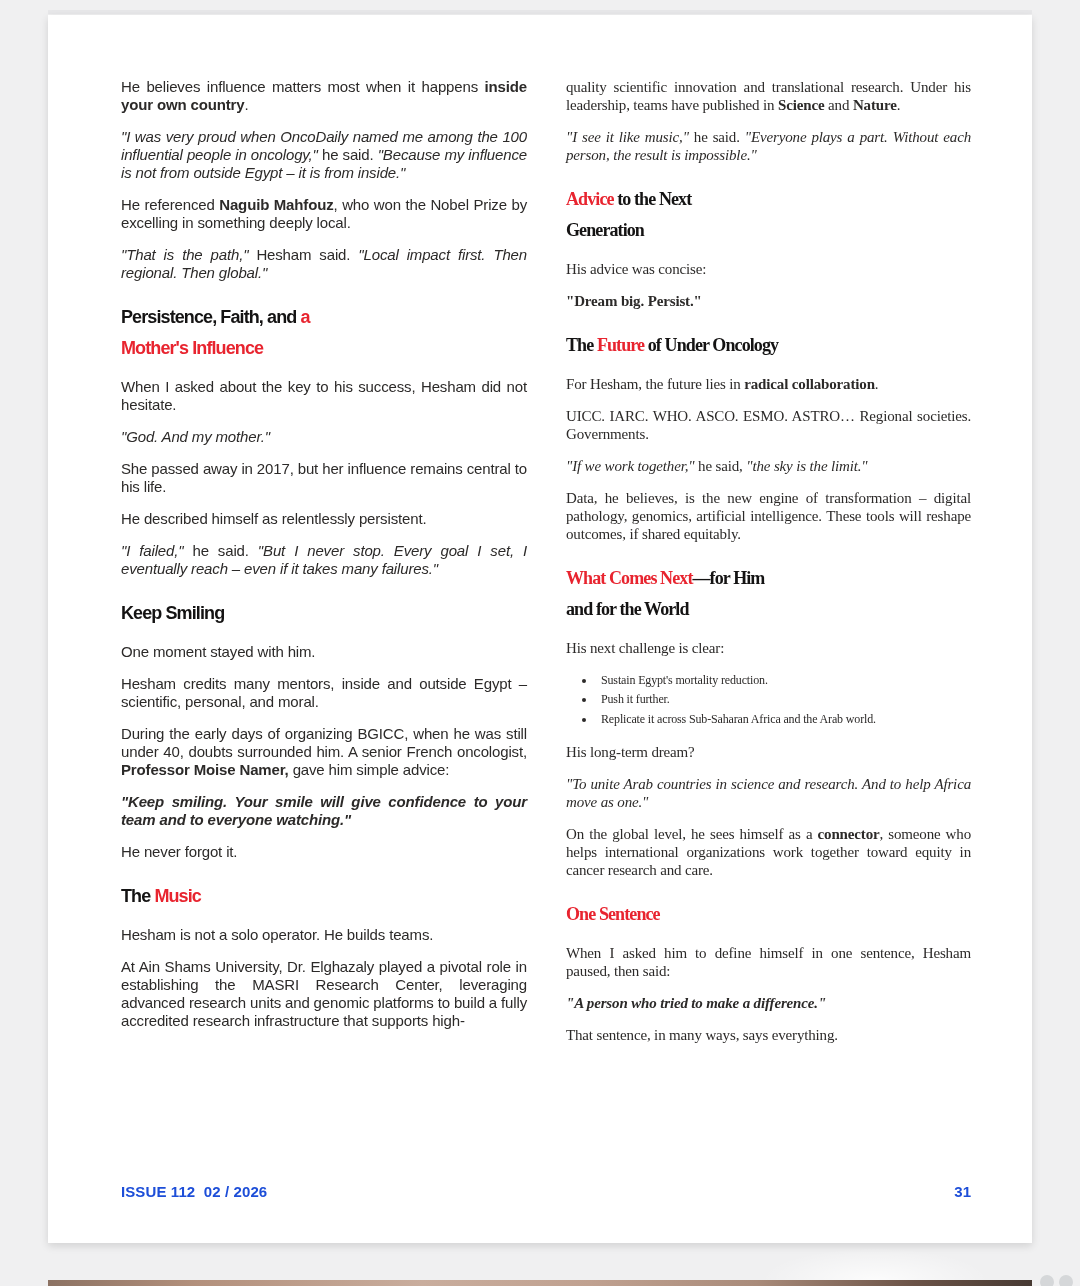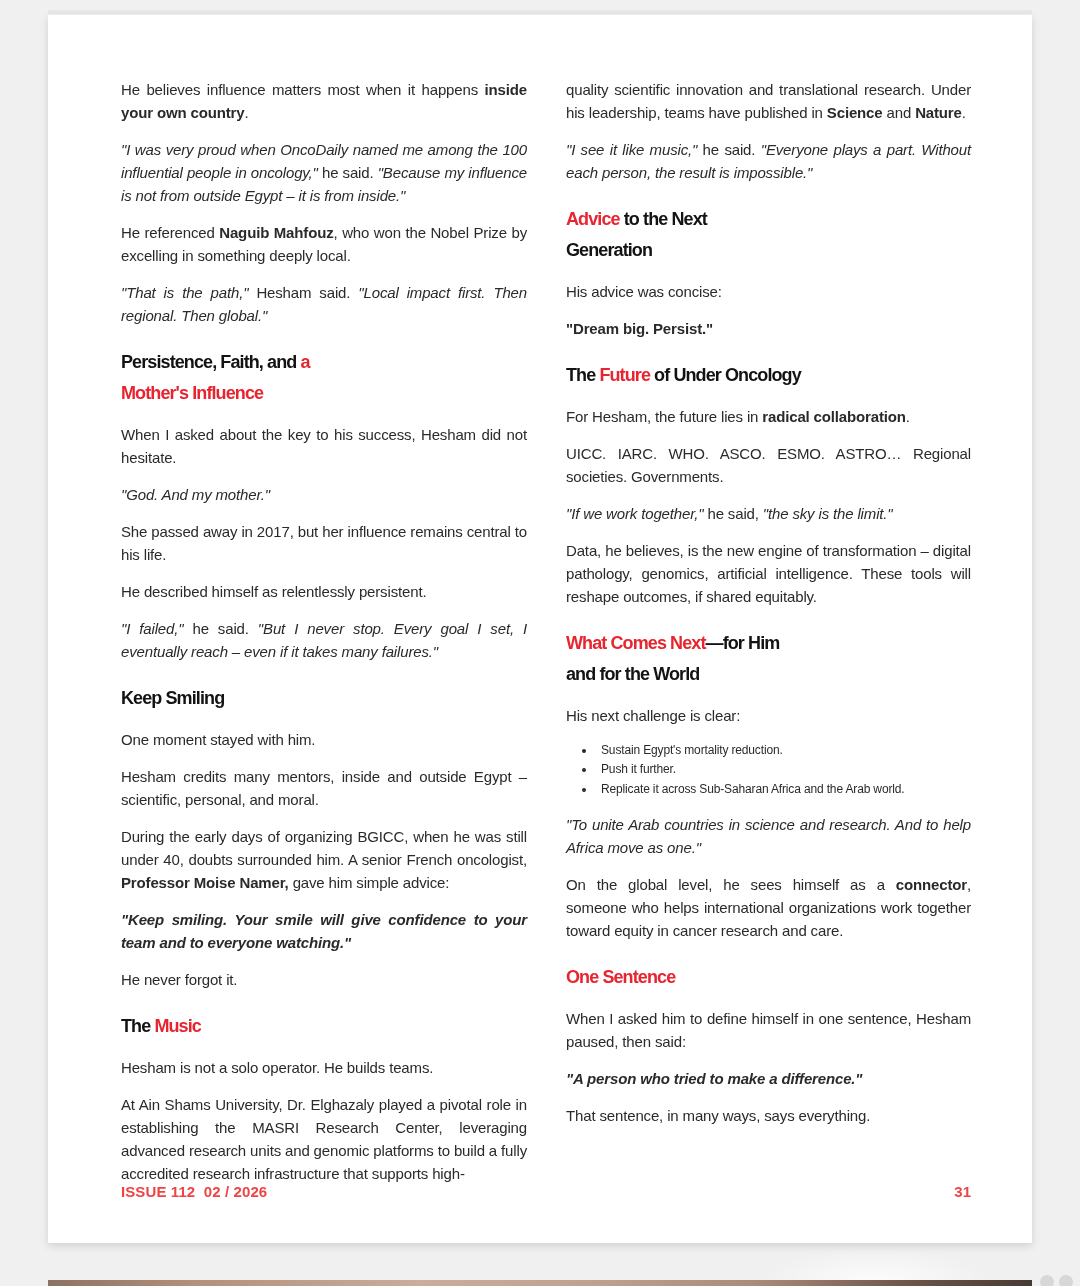--- a/index.html
+++ b/index.html
@@ -16,44 +16,44 @@
   .paper {
     position:absolute; left:48px; top:15px; width:984px; height:1228px;
     background:var(--paper, #ffffff);
     box-shadow:0 3px 8px rgba(0,0,0,0.13);
   }
   .columns {
     position:absolute; left:73px; top:63px; width:850px;
     display:flex; gap:39px;
   }
   .col { width:406px; }
-  .col.right { width:405px; }
+  .col.right { width:405px;font-family:Liberation Serif, serif; }
   .col p {
-    margin:0 0 14px; font-size:15px; line-height:23px;
+    margin:0 0 14px; font-size:15px; line-height:18px;
     letter-spacing:-0.15px; color:var(--ink, #2c2a29);
     text-align:justify;
   }
   .col h2 {
     margin:20px 0 14px; font-size:18px; line-height:31px;
     letter-spacing:-0.9px; font-weight:700; color:var(--ink-heading, #141313);
     text-align:left;
   }
   .col > *:first-child { margin-top:0; }
   .col ul { margin:0 0 14px; padding-left:30px; }
   .col li {
     font-size:12px; line-height:19.3px; letter-spacing:-0.15px;
     color:var(--ink, #2c2a29); text-align:justify; padding-left:5px;
   }
   .b { font-weight:700; }
   .i { font-style:italic; }
   .red { color:var(--accent, #e8242f); }
   .footer {
     position:absolute; left:73px; right:61px; bottom:42px;
     display:flex; justify-content:space-between; align-items:baseline;
-    font-size:15px; font-weight:700; color:#ef4444; line-height:18px;
+    font-size:15px; font-weight:700; color:#1d4ed8; line-height:18px;
   }
   .footer .issue { white-space:pre; letter-spacing:0.1px; }
   .gap-glow {
     position:absolute; left:760px; top:1248px; width:230px; height:64px;
     background:radial-gradient(ellipse at center, rgba(255,255,255,0.8), rgba(255,255,255,0) 70%);
     pointer-events:none;
   }
   .next-page-strip {
     position:absolute; left:48px; top:1280px; width:984px; height:6px;
     background:linear-gradient(90deg,#8c7263 0%, #b3907c 15%, #c9ad9d 38%,
@@ -105,20 +105,21 @@
         <p><span>UICC. IARC. WHO. ASCO. ESMO. ASTRO… Regional societies. Governments.</span></p>
         <p><span class="i">"If we work together,"</span><span> he said, </span><span class="i">"the sky is the limit."</span></p>
         <p><span>Data, he believes, is the new engine of transformation – digital pathology, genomics, artificial intelligence. These tools will reshape outcomes, if shared equitably.</span></p>
         <h2><span class="red">What Comes Next</span><span>—for Him</span><br><span>and for the World</span></h2>
         <p><span>His next challenge is clear:</span></p>
         <ul>
           <li><span>Sustain Egypt's mortality reduction.</span></li>
           <li><span>Push it further.</span></li>
           <li><span>Replicate it across Sub-Saharan Africa and the Arab world.</span></li>
         </ul>
+        <p><span>His long-term dream?</span></p>
         <p><span class="i">"To unite Arab countries in science and research. And to help Africa move as one."</span></p>
         <p><span>On the global level, he sees himself as a </span><span class="b">connector</span><span>, someone who helps international organizations work together toward equity in cancer research and care.</span></p>
         <h2><span class="red">One Sentence</span></h2>
         <p><span>When I asked him to define himself in one sentence, Hesham paused, then said:</span></p>
         <p><span class="b i">"A person who tried to make a difference."</span></p>
         <p><span>That sentence, in many ways, says everything.</span></p>
       </div>
   </div>
   <div class="footer">
     <span class="issue">ISSUE 112  02 / 2026</span>

